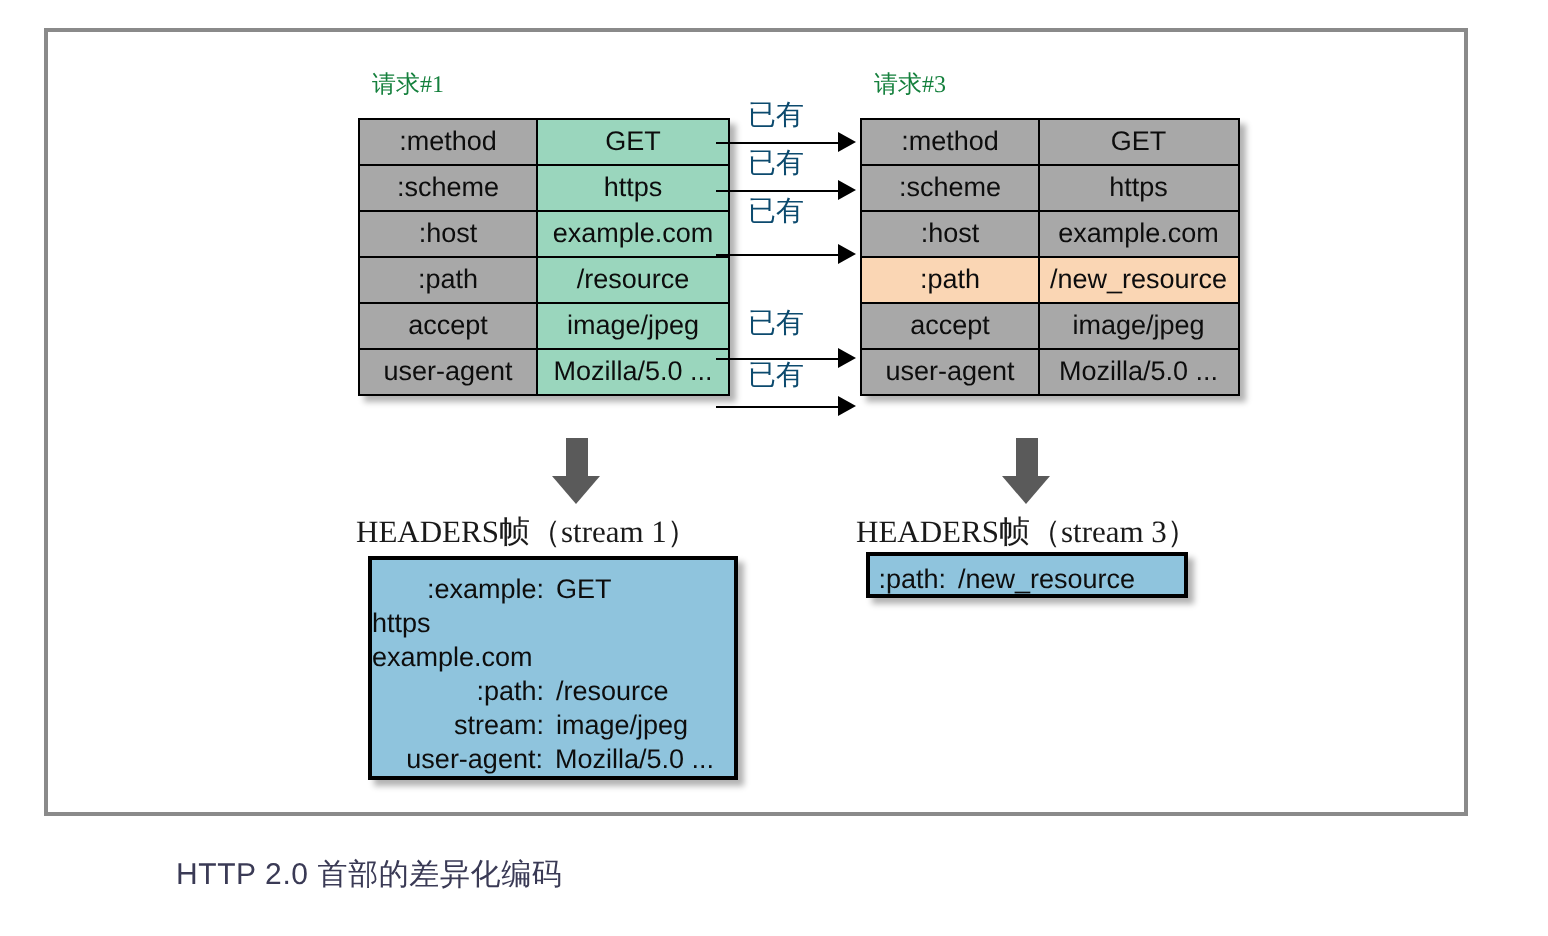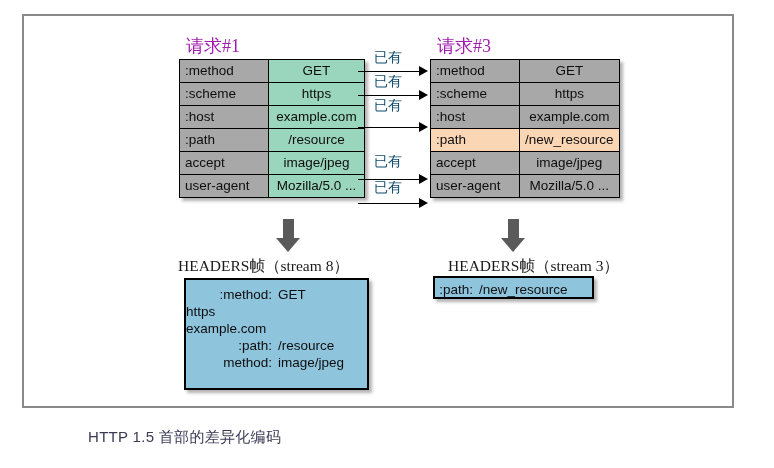--- a/index.html
+++ b/index.html
@@ -26,22 +26,22 @@
     background: #ffffff;
     box-sizing: border-box;
   }
 
   
   .abs { position: absolute; }
 
   
   .req-title {
     font-family: "Liberation Serif", serif;
-    font-size: 18px;
-    color: #a21caf;
+    font-size: 12px;
+    color: #15803d;
     white-space: nowrap;
   }
 
   
   .htable {
     position: absolute;
     border-collapse: collapse;
     border-spacing: 0;
     box-shadow: 3px 3px 3px rgba(0,0,0,0.30);
   }
@@ -51,21 +51,21 @@
     font-family: "Liberation Sans", sans-serif;
     font-size: 13.5px;
     color: #0d0d0d;
     padding: 0 5px;
     line-height: 22px;
     white-space: nowrap;
     box-sizing: border-box;
   }
   .cell-name {
     width: 89px;
-    text-align: left;
+    text-align: center;
     background: #a8a8a8;
   }
   .cell-val {
     width: 96px;
     text-align: center;
   }
   .val-green { background: #9ad6bd; }
   .val-gray  { background: #a8a8a8; }
   .name-peach, .val-peach { background: #fad6b4; }
 
@@ -238,48 +238,52 @@
 <div class="harrow-line" style="left:358px; top:179px; width:62px;"></div>
 <div class="harrow-head" style="left:419px; top:174px;"></div>
 
 <div class="abs yiyou" style="left:374px; top:179px;">已有</div>
 <div class="harrow-line" style="left:358px; top:203px; width:62px;"></div>
 <div class="harrow-head" style="left:419px; top:198px;"></div>
 
 <div class="downarrow-shaft" style="left:283px; top:219px; height:20px;"></div>
 <div class="downarrow-head" style="left:276px; top:238px;"></div>
 
-<div class="abs frame-caption" style="left:178px; top:256px;">HEADERS帧（stream 8）</div>
+<div class="abs frame-caption" style="left:178px; top:256px;">HEADERS帧（stream 1）</div>
 
 <div class="hbox" id="hbox-stream1" style="left:184px; top:278px; width:185px; height:112px; padding:6px 10px 0 0;">
   <div class="hbox-row">
-    <span class="hbox-key">:method:</span>
+    <span class="hbox-key">:example:</span>
     <span class="hbox-val">GET</span>
   </div>
   <div class="hbox-row">
     <span class="hbox-val">https</span>
   </div>
   <div class="hbox-row">
     <span class="hbox-val">example.com</span>
   </div>
   <div class="hbox-row">
     <span class="hbox-key">:path:</span>
     <span class="hbox-val">/resource</span>
   </div>
   <div class="hbox-row">
-    <span class="hbox-key">method:</span>
+    <span class="hbox-key">stream:</span>
     <span class="hbox-val">image/jpeg</span>
+  </div>
+  <div class="hbox-row">
+    <span class="hbox-key">user-agent:</span>
+    <span class="hbox-val">Mozilla/5.0 ...</span>
   </div>
 </div>
 
 <div class="downarrow-shaft" style="left:508px; top:219px; height:20px;"></div>
 <div class="downarrow-head" style="left:501px; top:238px;"></div>
 
-<div class="abs frame-caption" style="left:448px; top:256px;">HEADERS帧（stream 3）</div>
+<div class="abs frame-caption" style="left:428px; top:256px;">HEADERS帧（stream 3）</div>
 
 <div class="hbox" id="hbox-stream3" style="left:433px; top:276px; width:161px; height:23px; padding:2px 0 0 0;">
   <div class="hbox-row">
     <span class="hbox-key">:path:</span>
     <span class="hbox-val">/new_resource</span>
   </div>
 </div>
 
-<div id="figure-caption">HTTP 1.5 首部的差异化编码</div>
+<div id="figure-caption">HTTP 2.0 首部的差异化编码</div>
 
 </body></html>

